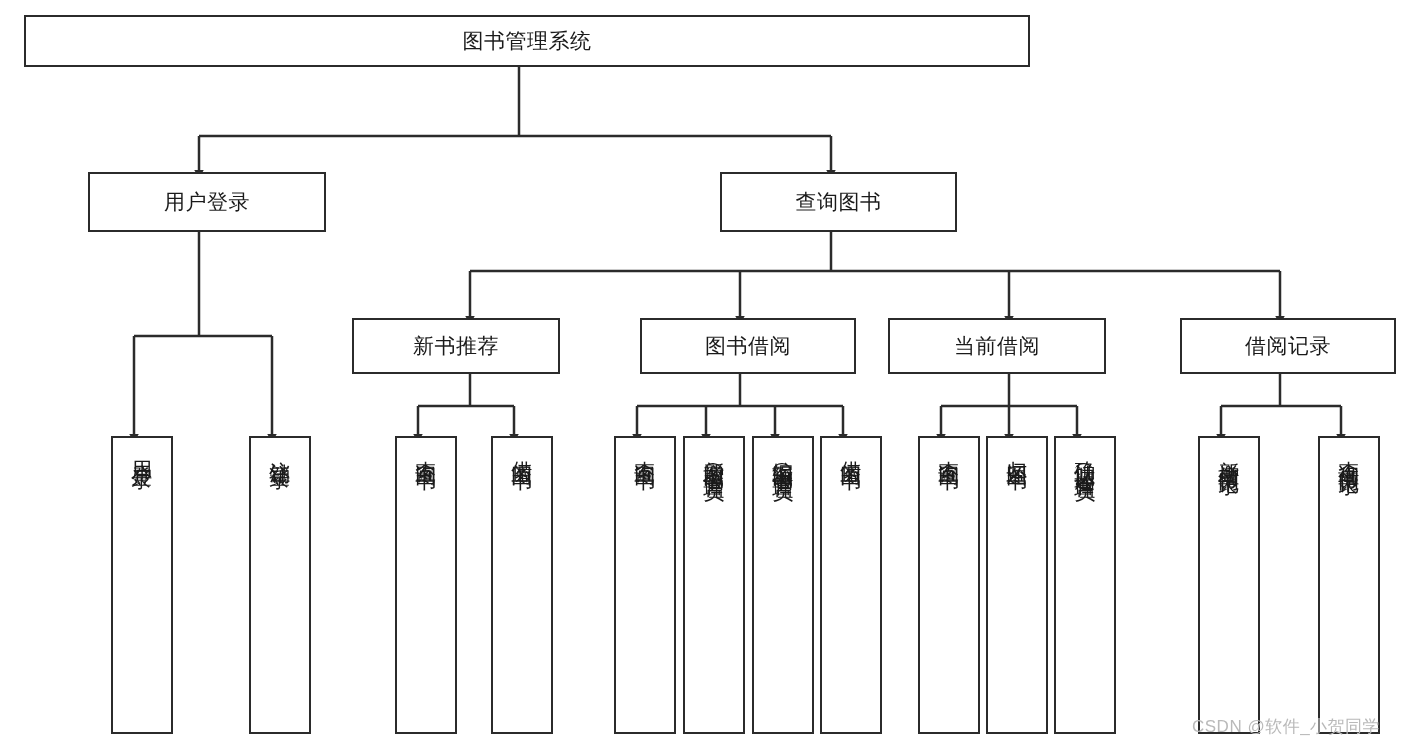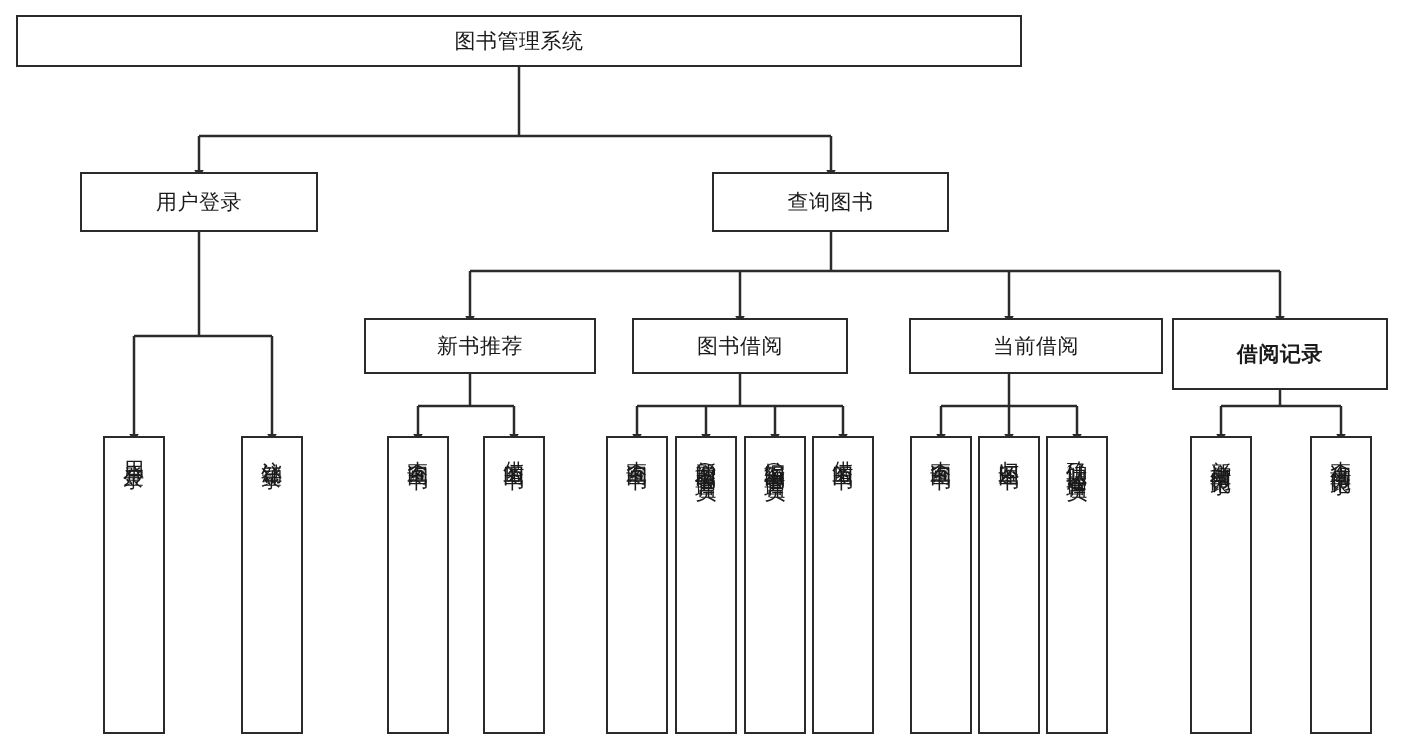--- a/index.html
+++ b/index.html
@@ -29,20 +29,21 @@
   }
   .node {
     position: absolute;
     box-sizing: border-box;
     background: #ffffff;
     border: 2px solid #2b2b2b;
     display: flex;
     align-items: center;
     justify-content: center;
     overflow: hidden;
+    margin-left: 8px;
   }
   .node .node-label {
     color: #1a1a1a;
     font-size: 21px;
     line-height: 1.12;
     white-space: nowrap;
     letter-spacing: 0.5px;
   }
   .node.vertical {
     align-items: flex-start;
@@ -115,30 +116,30 @@
   <div id="node-layer">
       <div class="node" style="left: 16px; top: 15px; width: 1006px; height: 52px;">
         <span class="node-label">图书管理系统</span>
       </div>
       <div class="node" style="left: 80px; top: 172px; width: 238px; height: 60px;">
         <span class="node-label">用户登录</span>
       </div>
       <div class="node" style="left: 712px; top: 172px; width: 237px; height: 60px;">
         <span class="node-label">查询图书</span>
       </div>
-      <div class="node" style="left: 364px; top: 318px; width: 232px; height: 56px;">
+      <div class="node" style="left: 344px; top: 318px; width: 208px; height: 56px;">
         <span class="node-label">新书推荐</span>
       </div>
       <div class="node" style="left: 632px; top: 318px; width: 216px; height: 56px; text-align: right;">
         <span class="node-label">图书借阅</span>
       </div>
-      <div class="node" style="left: 909px; top: 318px; width: 254px; height: 56px;">
+      <div class="node" style="left: 880px; top: 318px; width: 218px; height: 56px;">
         <span class="node-label">当前借阅</span>
       </div>
-      <div class="node" style="left: 1172px; top: 318px; width: 216px; height: 72px; font-weight: bold;">
+      <div class="node" style="left: 1172px; top: 318px; width: 216px; height: 56px;">
         <span class="node-label">借阅记录</span>
       </div>
       <div class="node vertical" style="left: 103px; top: 436px; width: 62px; height: 298px;">
         <span class="node-label">用户登录</span>
       </div>
       <div class="node vertical" style="left: 241px; top: 436px; width: 62px; height: 298px;">
         <span class="node-label">注销登录</span>
       </div>
       <div class="node vertical" style="left: 387px; top: 436px; width: 62px; height: 298px;">
         <span class="node-label">查询图书</span>
@@ -168,13 +169,14 @@
         <span class="node-label">确认归还（管理员）</span>
       </div>
       <div class="node vertical" style="left: 1190px; top: 436px; width: 62px; height: 298px;">
         <span class="node-label">新增借阅记录</span>
       </div>
       <div class="node vertical" style="left: 1310px; top: 436px; width: 62px; height: 298px;">
         <span class="node-label">查询借阅记录</span>
       </div>
     </div>
 
+  <div class="watermark" style="left: 1192px; top: 715px;">CSDN @软件_小贺同学</div>
 </div>
 
 </body></html>

